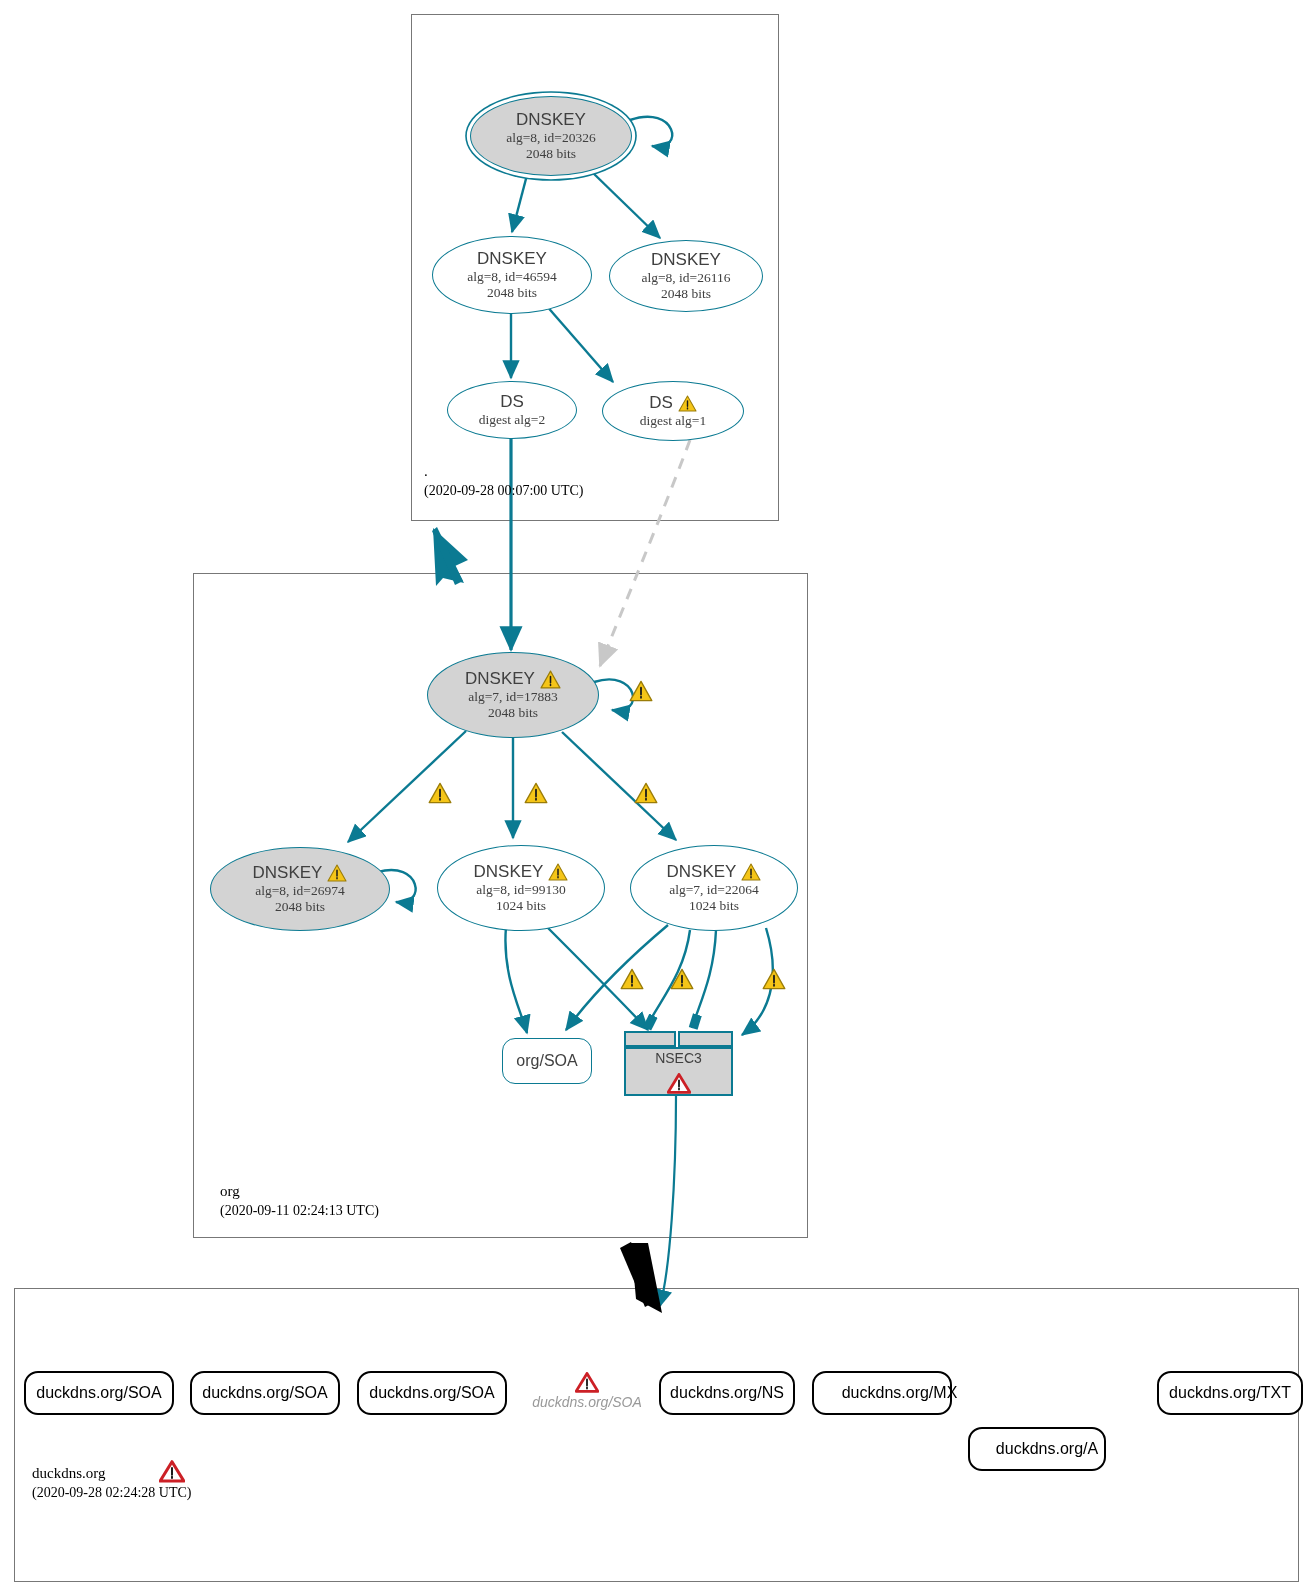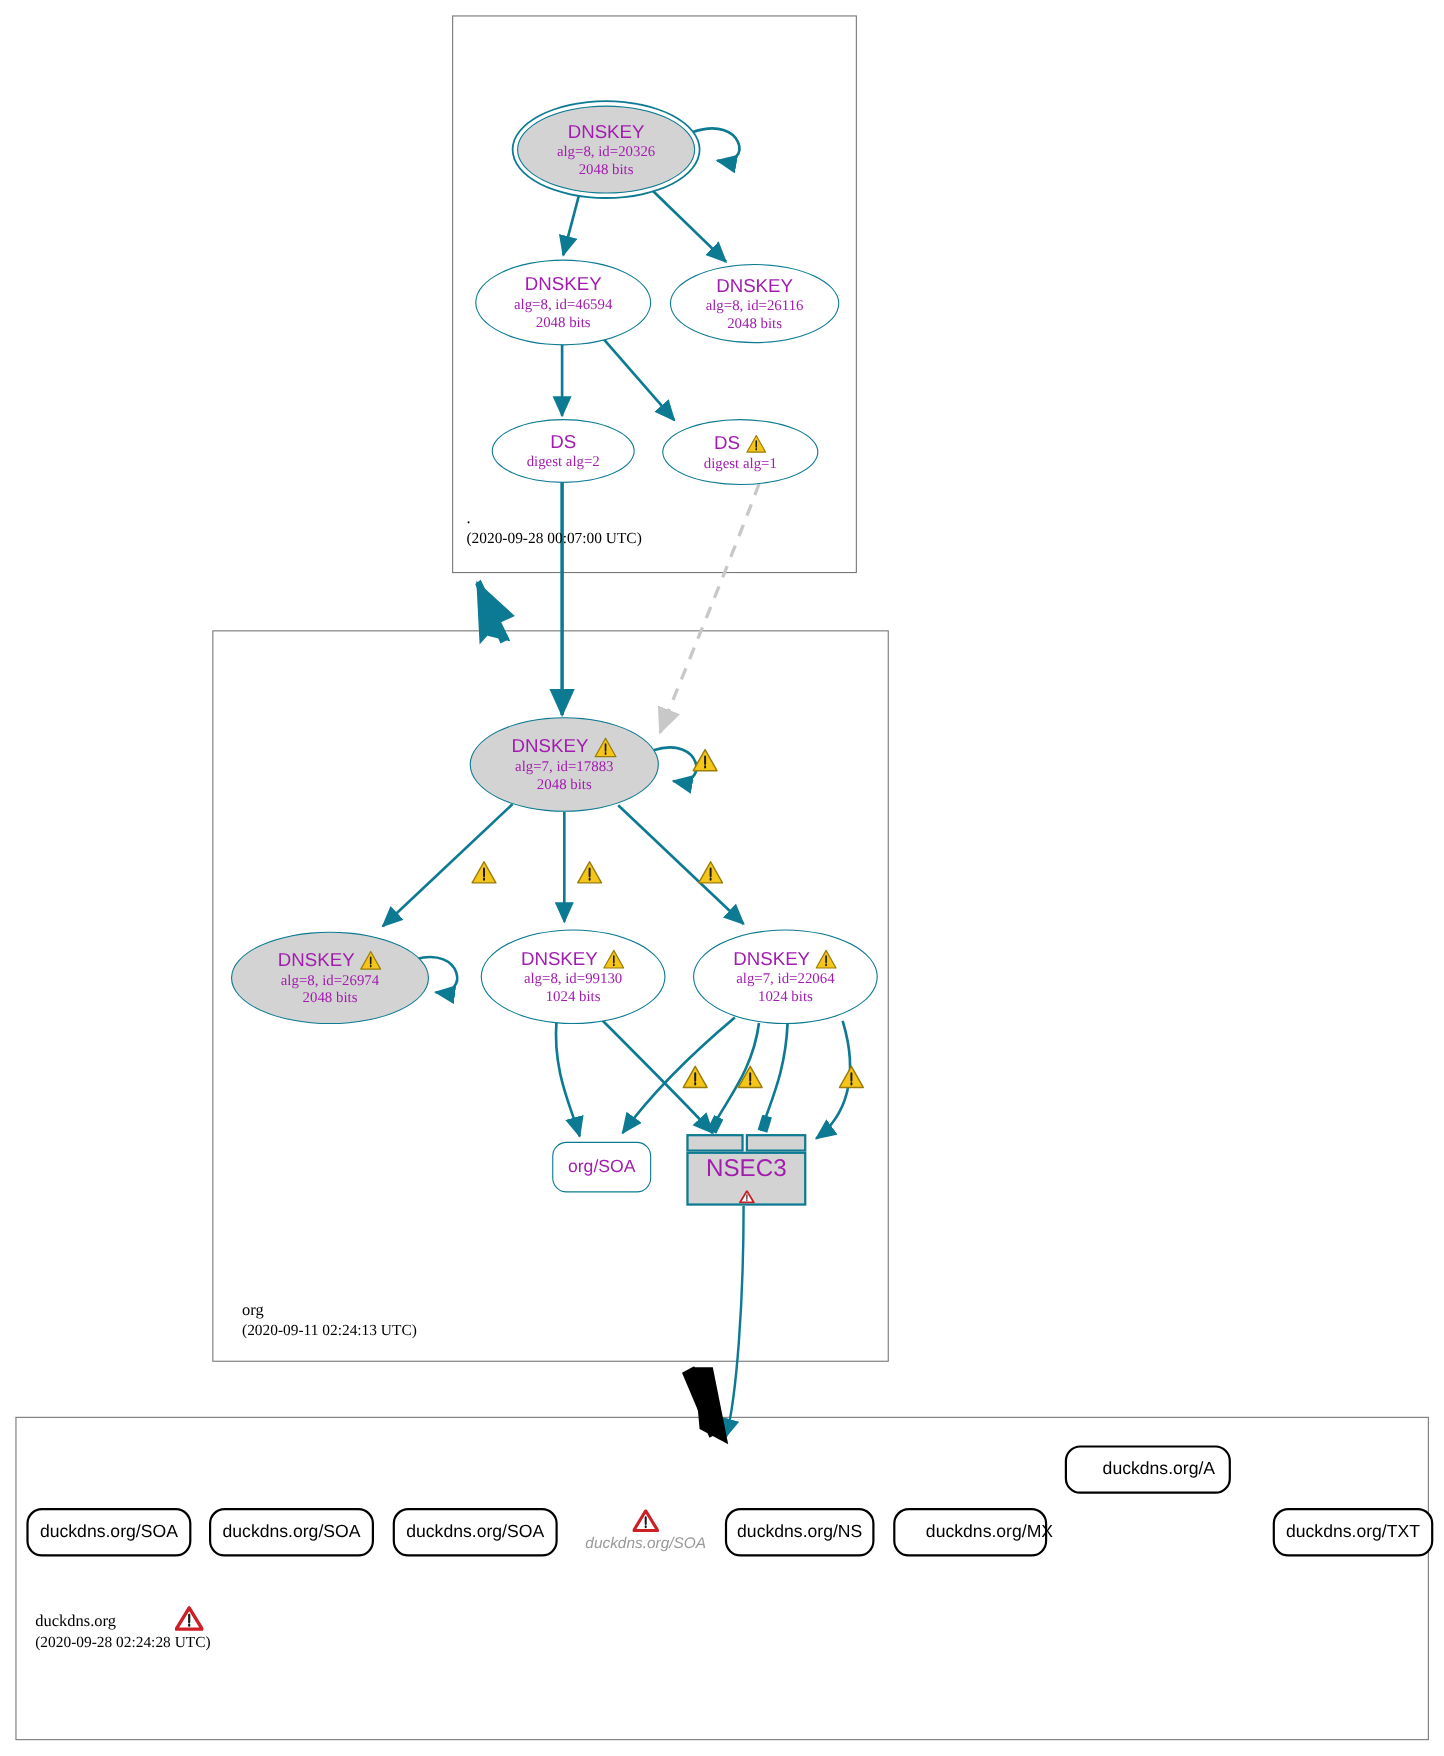--- a/index.html
+++ b/index.html
@@ -4,35 +4,35 @@
 <style>
   html,body{margin:0;padding:0;background:#ffffff;}
   body{font-family:"Liberation Serif",serif;}
   #root{position:relative;width:1313px;height:1596px;overflow:hidden;background:#fff;}
   svg.layer{position:absolute;left:0;top:0;width:1313px;height:1596px;overflow:visible;}
   .zonebox{position:absolute;border:1px solid #777;background:transparent;box-sizing:border-box;}
   .zonelabel{position:absolute;font-family:"Liberation Serif",serif;color:#000;white-space:nowrap;}
   .zonelabel .zname{font-size:15px;line-height:19px;}
   .zonelabel .ztime{font-size:14px;line-height:19px;}
   .node{position:absolute;box-sizing:border-box;display:flex;flex-direction:column;
-        align-items:center;justify-content:center;text-align:center;color:#a21caf;}
+        align-items:center;justify-content:center;text-align:center;color:#404040;}
   .ellipse{border:1.6px solid #0b7a92;border-radius:50%;background:#ffffff;}
   .ellipse.filled{background:#d3d3d3;}
   .ellipse.dbl{box-shadow:0 0 0 3.2px #ffffff,0 0 0 4.8px #0b7a92;}
   .n-title{font-family:"Liberation Sans",sans-serif;font-size:17px;line-height:20px;
            display:flex;align-items:center;gap:5px;justify-content:center;}
   .n-sub{font-family:"Liberation Serif",serif;font-size:13.5px;line-height:16px;white-space:nowrap;}
   .rrnode{border:1.7px solid #0b7a92;border-radius:13px;background:#fff;
           font-family:"Liberation Sans",sans-serif;font-size:16px;}
   .leafnode{border:2px solid #000;border-radius:14px;background:#fff;
             font-family:"Liberation Sans",sans-serif;font-size:16px;color:#000;}
   .leafnode.ghost{border:none;background:transparent;font-style:italic;color:#999;
                   font-family:"Liberation Sans",sans-serif;font-size:14px;}
   .nsec3{border:2.4px solid #0b7a92;background:#d3d3d3;
-         font-family:"Liberation Sans",sans-serif;font-size:22px;
+         font-family:"Liberation Sans",sans-serif;font-size:14px;
          display:flex;align-items:center;justify-content:center;gap:7px;}
   .nsec3cell{position:absolute;border:2.2px solid #0b7a92;background:#d3d3d3;box-sizing:border-box;}
   .ico{position:absolute;}
 </style>
 </head>
 <body>
 
 <div id="root">
 
   <div class="zonebox" style="left:411px;top:14px;width:368px;height:507px;"></div>
@@ -264,21 +264,21 @@
     </svg>
     <span>duckdns.org/SOA</span>
   </div>
 
   <div class="node leafnode" style="left:659px;top:1371px;width:136px;height:44px;">
     <span>duckdns.org/NS</span>
   </div>
   <div class="node leafnode" style="left:812px;top:1371px;width:140px;height:44px;padding-left:35px;">
     <span>duckdns.org/MX</span>
   </div>
-  <div class="node leafnode" style="left:968px;top:1314px;width:151px;height:44px;padding-left:20px;">
+  <div class="node leafnode" style="left:968px;top:1427px;width:138px;height:44px;padding-left:20px;">
     <span>duckdns.org/A</span>
   </div>
   <div class="node leafnode" style="left:1157px;top:1371px;width:146px;height:44px;">
     <span>duckdns.org/TXT</span>
   </div>
 
   <div class="zonelabel" style="left:32px;top:1460px;">
     <div class="zname" style="display:inline-block;">duckdns.org</div>
     <svg style="vertical-align:-5px;margin-left:50px;" width="26" height="23" viewBox="0 0 22 19">
       <path d="M11 1.2 L21 17.6 L1 17.6 Z" fill="#ffffff" stroke="#cc2026" stroke-width="2.6" stroke-linejoin="round"></path>

